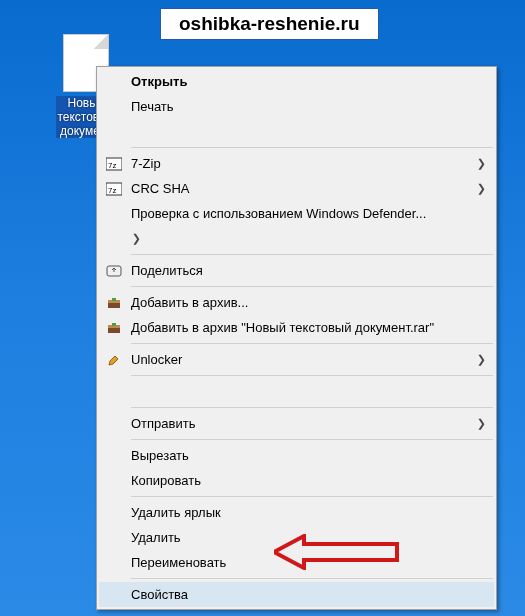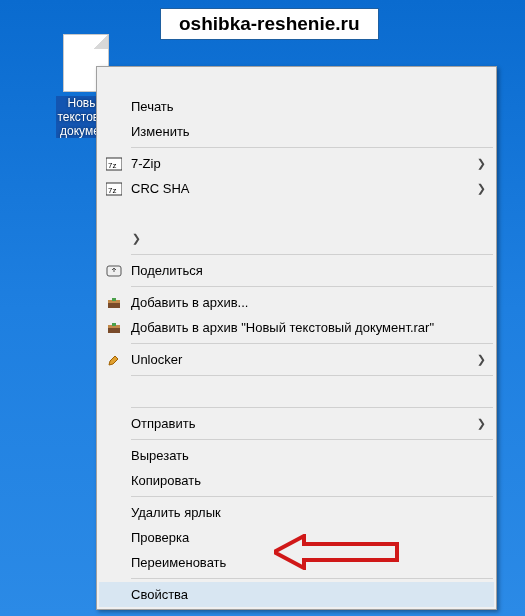--- a/index.html
+++ b/index.html
@@ -32,28 +32,28 @@
 
   <div class="file-icon sel">
     <div class="sheet"></div>
     <div class="lbl">Новый текстовый документ</div>
   </div>
 
   <div class="ctx">
 
     <div class="item bold">
       <span class="ic"></span>
+      <span class="txt">Открыть</span>
     </div>
     <div class="item">
       <span class="ic"></span>
       <span class="txt">Печать</span>
     </div>
     <div class="item">
       <span class="ic"></span>
-      <span class="txt">Изменить</span>
     </div>
 
     <div class="sep"></div>
 
     <div class="item">
       <span class="ic">
         <svg viewBox="0 0 16 16">
             <rect x="0" y="2" width="16" height="12" fill="#fff" stroke="#333"></rect>
             <text x="2" y="12" font-size="8" fill="#000">7z</text>
           </svg>
@@ -66,20 +66,21 @@
         <svg viewBox="0 0 16 16">
             <rect x="0" y="2" width="16" height="12" fill="#fff" stroke="#333"></rect>
             <text x="2" y="12" font-size="8" fill="#000">7z</text>
           </svg>
       </span>
       <span class="txt">CRC SHA</span>
       <span class="arr">❯</span>
     </div>
     <div class="item">
       <span class="ic"></span>
+      <span class="txt">Проверка с использованием Windows Defender...</span>
     </div>
     <div class="item">
       <span class="ic"></span>
       <span class="arr">❯</span>
     </div>
 
     <div class="sep"></div>
 
     <div class="item">
       <span class="ic">
@@ -152,21 +153,21 @@
     </div>
 
     <div class="sep"></div>
 
     <div class="item">
       <span class="ic"></span>
       <span class="txt">Удалить ярлык</span>
     </div>
     <div class="item">
       <span class="ic"></span>
-      <span class="txt">Проверка</span>
+      <span class="txt">Удалить</span>
     </div>
     <div class="item">
       <span class="ic"></span>
       <span class="txt">Переименовать</span>
     </div>
 
     <div class="sep"></div>
 
     <div class="item hl">
       <span class="ic"></span>

